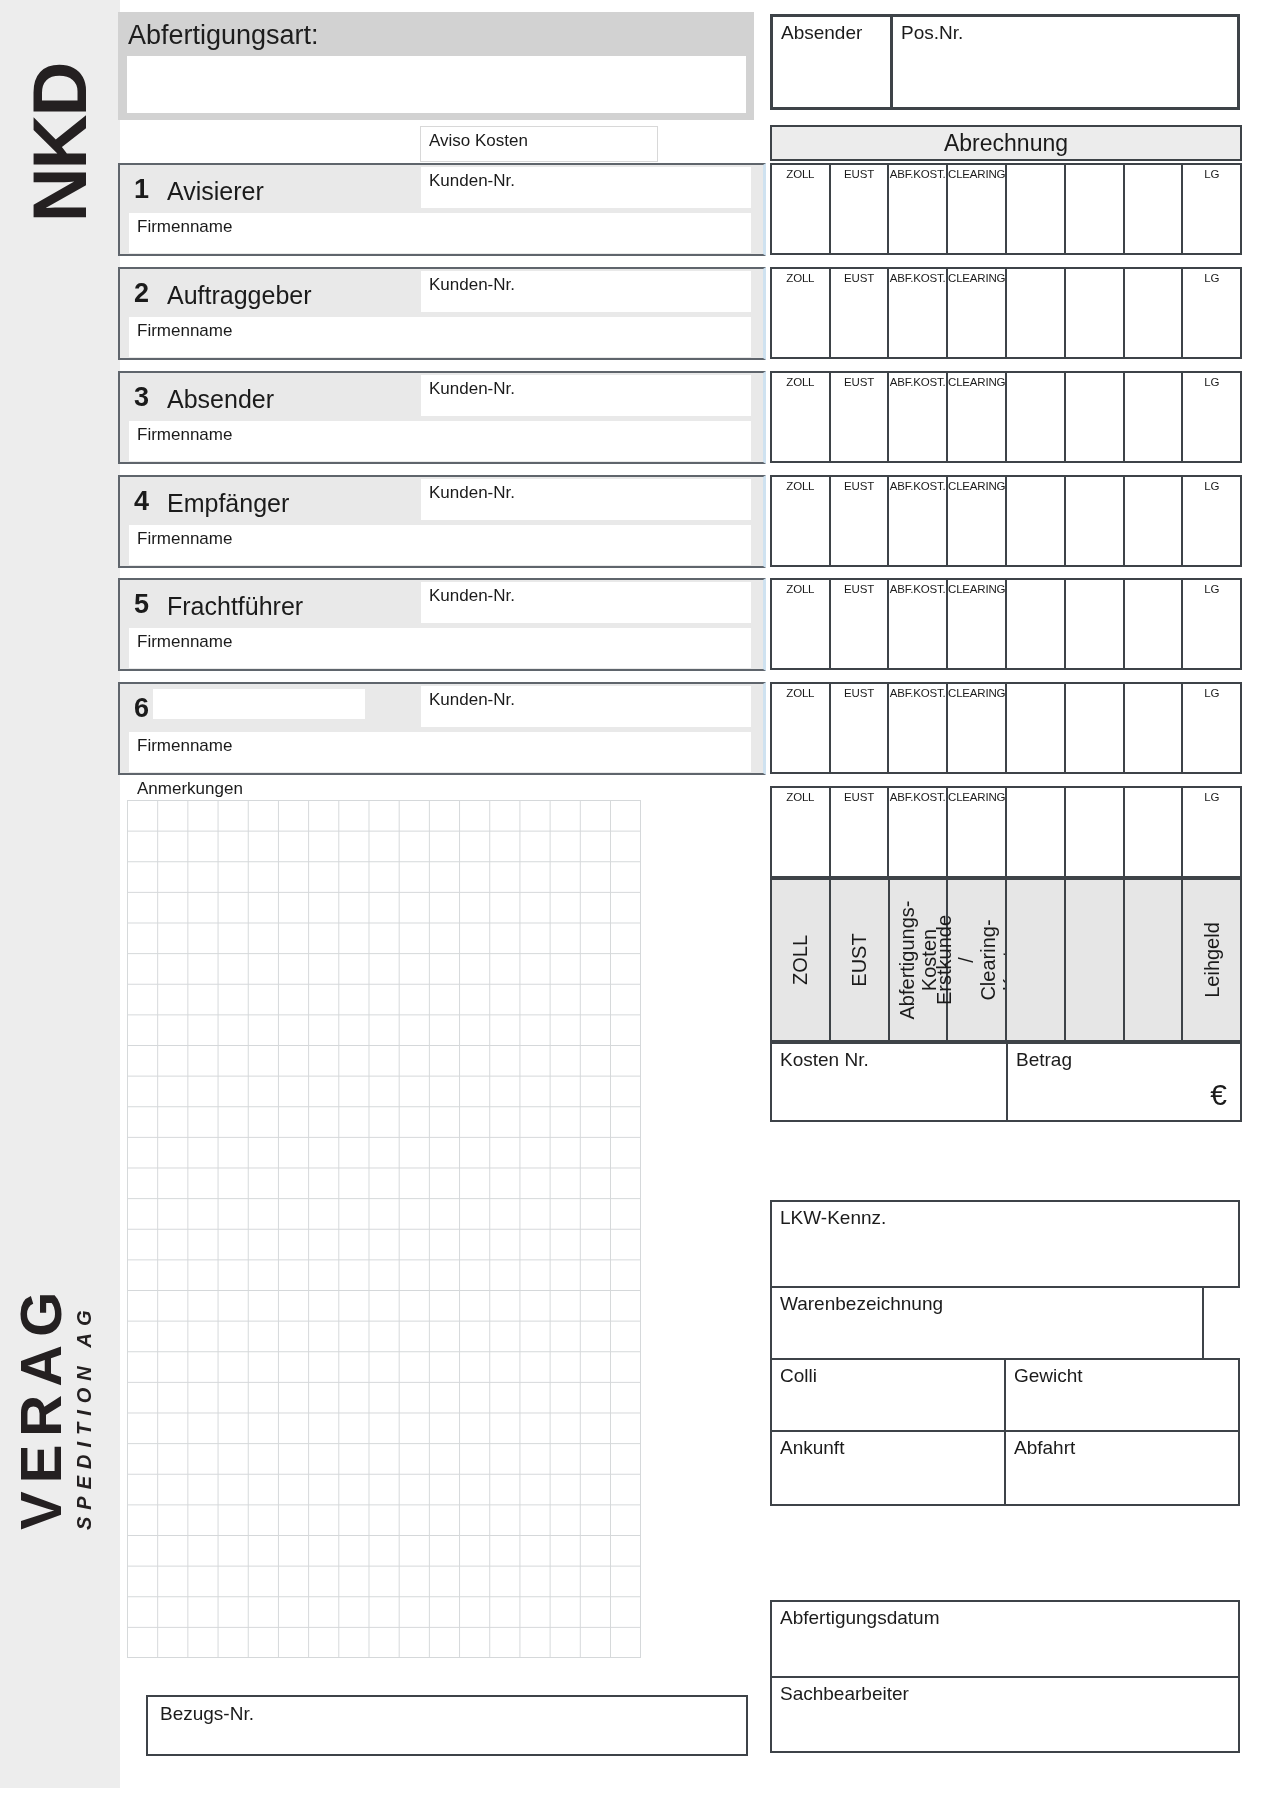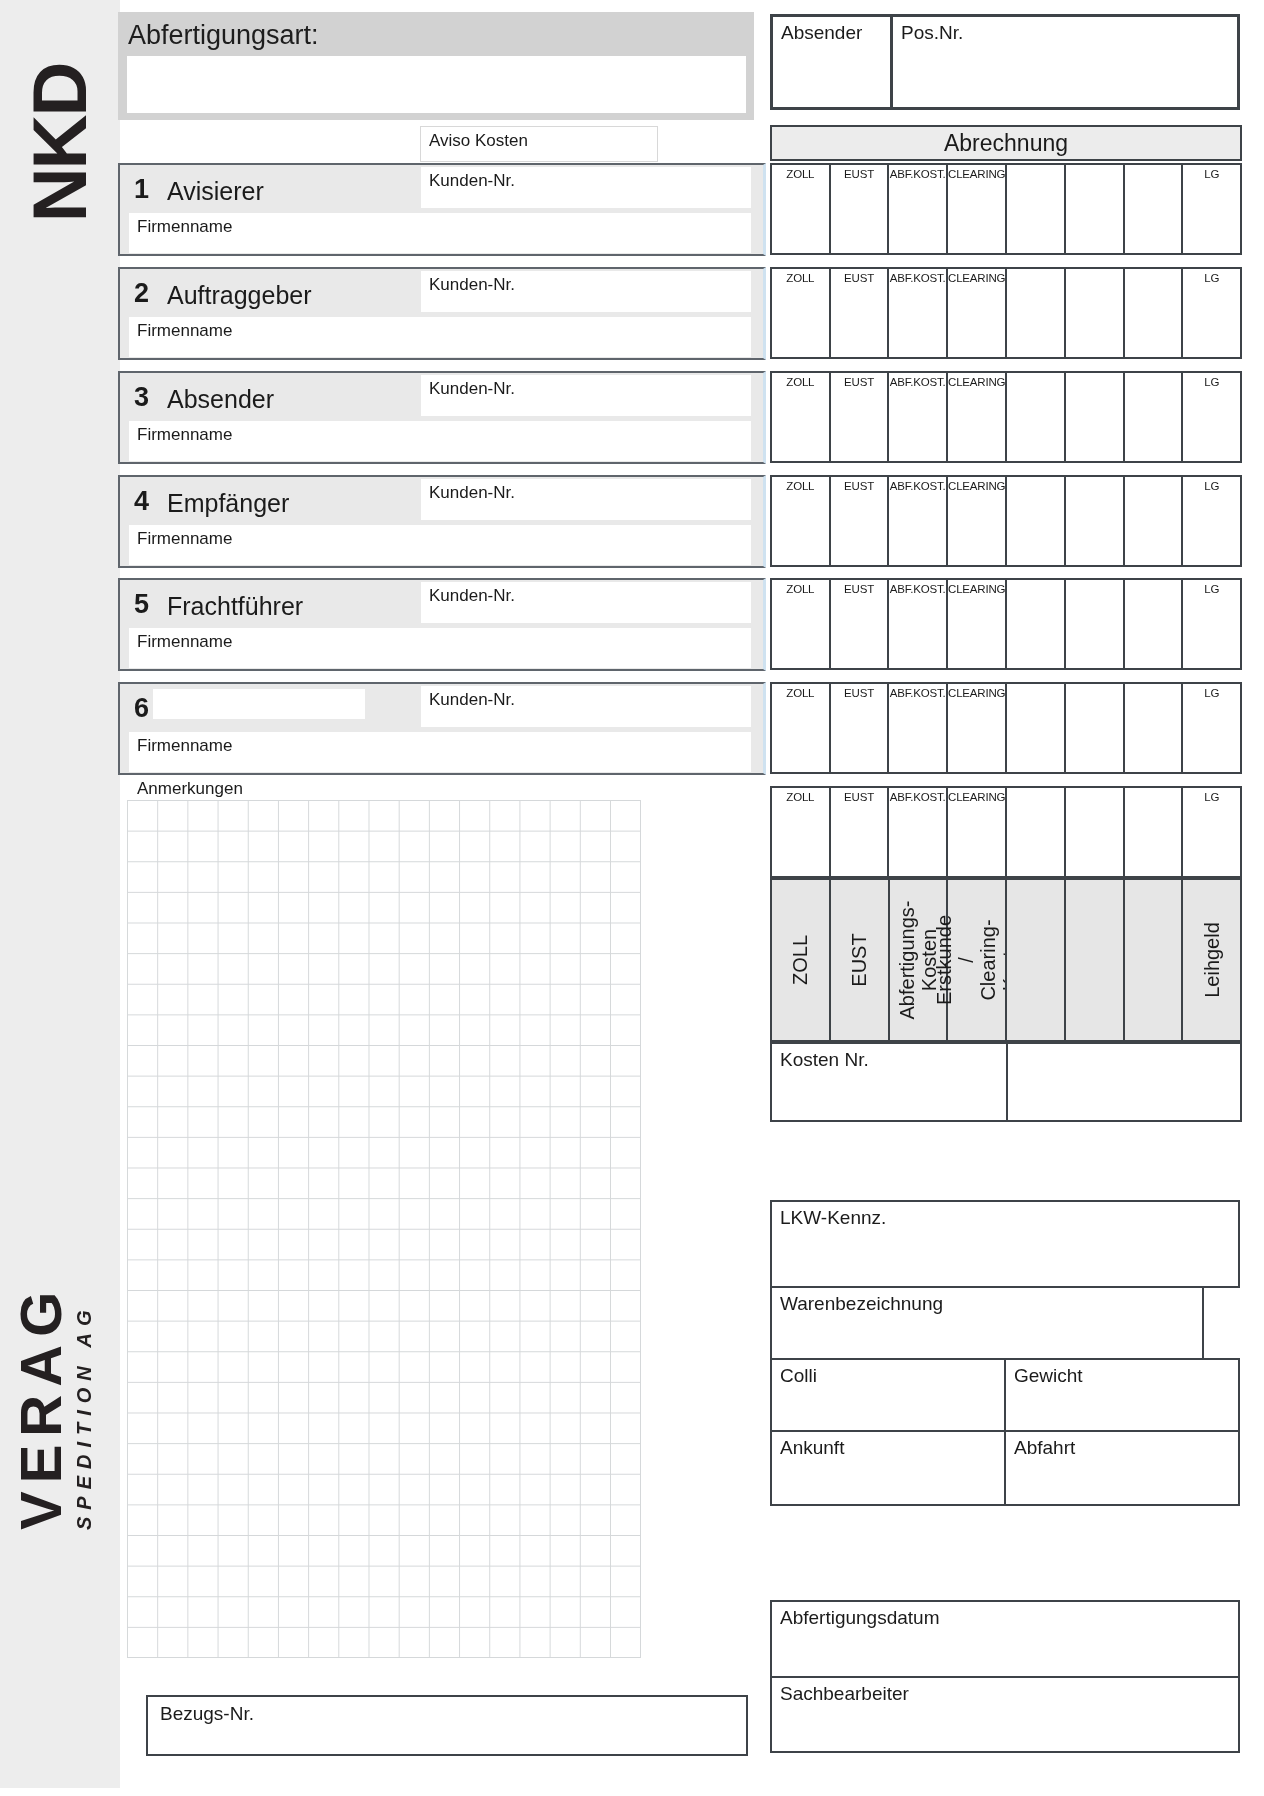--- a/index.html
+++ b/index.html
@@ -382,20 +382,24 @@
       </div>
       <div class="vcell">
         <span class="vlabel">Leihgeld</span>
       </div>
     </div>
 
   <div class="abs beleg-row">
     <div class="abs beleg-cell">
       <span class="box-label">Kosten Nr.</span>
     </div>
+    <div class="abs betrag-cell">
+      <span class="box-label">Betrag</span>
+      <span class="euro">€</span>
+    </div>
   </div>
 
   <span class="abs anm-label">Anmerkungen</span>
   <div class="abs grid"></div>
 
   <div class="abs obox lkw-box">
     <span class="box-label">LKW-Kennz.</span>
   </div>
   <div class="abs obox waren-box">
     <span class="box-label">Warenbezeichnung</span>

